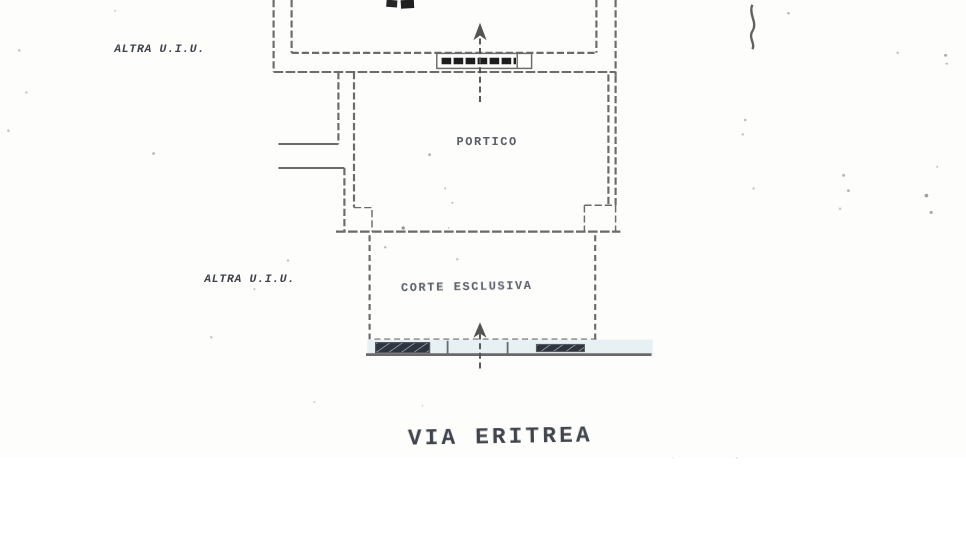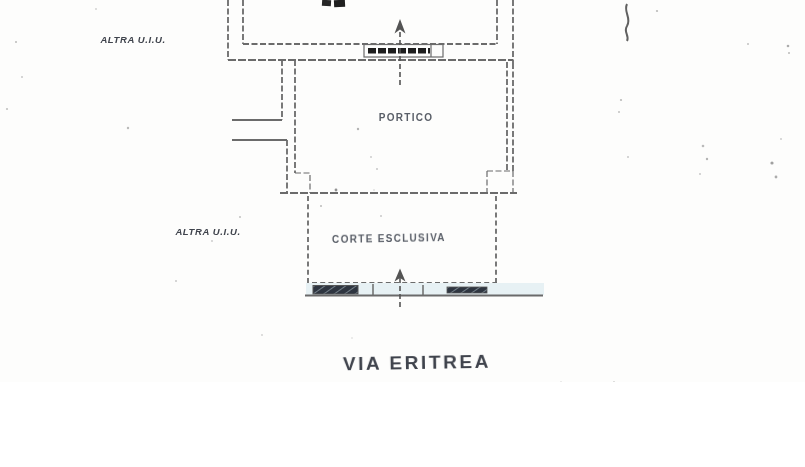--- a/index.html
+++ b/index.html
@@ -1,19 +1,19 @@
 <!DOCTYPE html>
 <html style="--paper: #fdfdfc; --wall: #6b6b6b; --wall-dark: #545454; --text-dark: #3f434c; --text-soft: #5a5f68; --ink: #1e1e1e; --fence: #2e3540; --fence-slit: #aebfc6; --band: #e7f1f4; --street: #6a6a6a; --noise: #777777;"><head>
 <meta charset="utf-8">
 <style>
   html,body{margin:0;padding:0;background:#ffffff;}
   .page{
     position:relative;width:805px;height:382px;overflow:hidden;
     background:var(--paper,#fdfdfc);
-    font-family:Liberation Sans, sans-serif;
+    font-family:Liberation Mono, monospace;
   }
   .page svg{position:absolute;left:0;top:0;}
   .wall{fill:none;stroke:var(--wall,#6b6b6b);stroke-width:1.8;stroke-dasharray:6 2.5;}
   .wall.dense{stroke-dasharray:8 2;}
   .wall.loose{stroke-dasharray:5 3.2;}
   .wall.solid{stroke-dasharray:none;}
   .thin{stroke-width:1.2;}
   .arrow-shaft{fill:none;stroke:var(--wall-dark,#555);stroke-width:1.6;stroke-dasharray:5 3;}
   .arrow-head{fill:var(--wall-dark,#555);}
   .tick{stroke:var(--wall,#6b6b6b);stroke-width:1.5;}

